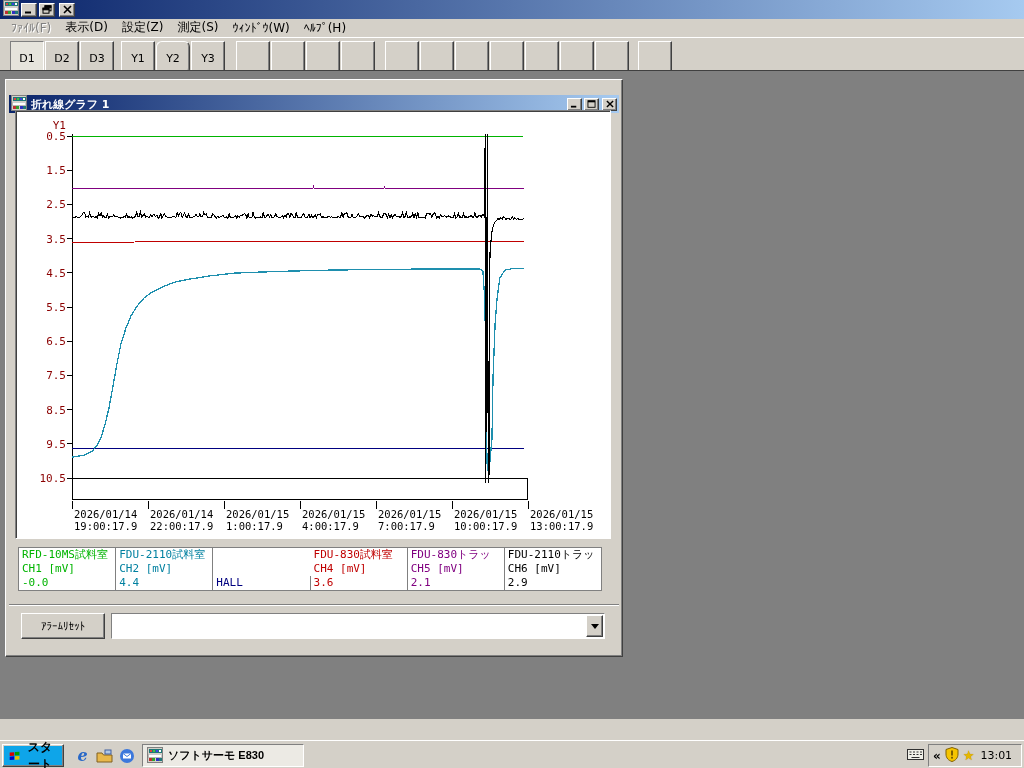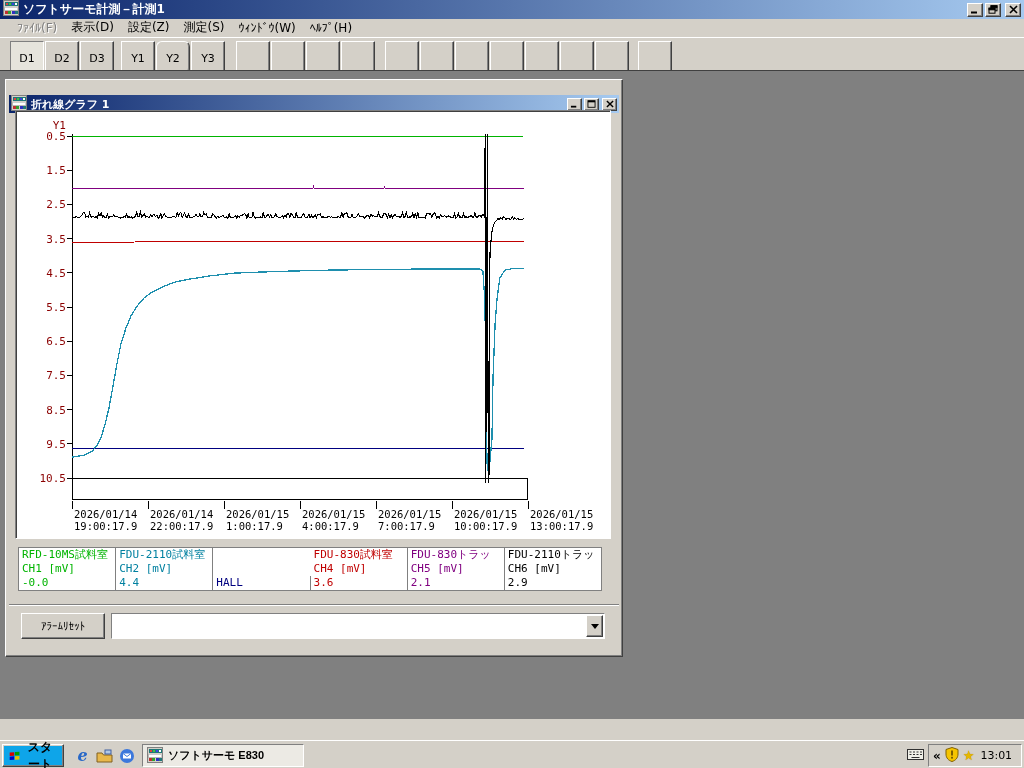--- a/index.html
+++ b/index.html
@@ -9,21 +9,21 @@
   
   .raised{border-top:1px solid #FFFFFF;border-left:1px solid #FFFFFF;border-right:1px solid #404040;border-bottom:1px solid #404040;box-shadow:inset -1px -1px 0 #808080,inset 1px 1px 0 #D4D0C8;}
   .sunken{border-top:1px solid #808080;border-left:1px solid #808080;border-right:1px solid #FFFFFF;border-bottom:1px solid #FFFFFF;box-shadow:inset 1px 1px 0 #404040;}
   .sunken-lite{border-top:1px solid #808080;border-left:1px solid #808080;border-right:1px solid #FFFFFF;border-bottom:1px solid #FFFFFF;}
   
   .titlebar{position:absolute;left:0;top:0;width:1024px;height:19px;background:linear-gradient(to right,#0A246A,#A6CAF0);display:flex;align-items:center;padding:0 3px;}
   .titlebar .ttext{color:#fff;font-weight:bold;font-size:12px;margin-left:4px;flex:1;white-space:nowrap;overflow:hidden;}
   .winbtn{width:16px;height:14px;background:#D4D0C8;display:flex;align-items:center;justify-content:center;margin-left:2px;}
   .winbtn svg{display:block;}
   
-  .menubar{position:absolute;left:0;top:19px;width:1024px;height:18px;background:#D4D0C8;display:flex;align-items:center;padding-left:10px;border-bottom:1px solid #D4D0C8;}
+  .menubar{position:absolute;left:0;top:19px;width:1024px;height:18px;background:#D4D0C8;display:flex;align-items:center;padding-left:4px;border-bottom:1px solid #D4D0C8;}
   .menu-item{padding:1px 7px;white-space:nowrap;}
   .menu-item.disabled{color:#808080;text-shadow:1px 1px 0 #fff;}
   
   .toolbar{position:absolute;left:0;top:37px;width:1024px;height:33px;background:#D4D0C8;border-top:1px solid #FFFFFF;display:flex;align-items:flex-start;padding:3px 0 0 10px;}
   .tb-group{display:flex;}
   .tb-btn{background:#D4D0C8;display:flex;align-items:center;justify-content:center;margin-right:1px;padding:16px;font-size:11px;font-family:"DejaVu Sans",sans-serif;}
   .tb-text{width:24px;height:25px;}
   .tb-ico{width:30px;height:27px;}
   .tb-med{width:22px;height:27px;}
   .tb-chart{width:26px;height:27px;}
@@ -76,21 +76,20 @@
           <rect x="2.5" y="3" width="2" height="2" fill="#E04040"></rect>
           <rect x="5.5" y="3" width="2" height="2" fill="#40C040"></rect>
           <rect x="8.5" y="3" width="2" height="2" fill="#4040E0"></rect>
           <rect x="11.5" y="3" width="2" height="2" fill="#FFFFFF"></rect>
           <rect x="1.5" y="7" width="13" height="3" fill="#FFFFFF" stroke="#A0A0A0" stroke-width="0.5"></rect>
           <rect x="1.5" y="11" width="3" height="3" fill="#C03030"></rect>
           <rect x="5" y="11" width="3" height="3" fill="#30A030"></rect>
           <rect x="8.5" y="11" width="3" height="3" fill="#3030C0"></rect>
           <rect x="12" y="11" width="2.5" height="3" fill="#1E7878"></rect>
         </svg></span>
-    <span class="ttext">ソフトサーモ計測－計測1</span>
     <span class="winbtn raised">
         <svg width="10" height="9" viewBox="0 0 10 9">
           <rect x="1" y="6.5" width="6" height="2" fill="#000"></rect>
         </svg>
       </span>
     <span class="winbtn raised">
         <svg width="10" height="9" viewBox="0 0 10 9">
           <g fill="none" stroke="#000">
             <rect x="3" y="0.8" width="6" height="5" stroke-width="1"></rect>
             <rect x="3" y="0.8" width="6" height="1.6" fill="#000"></rect>

